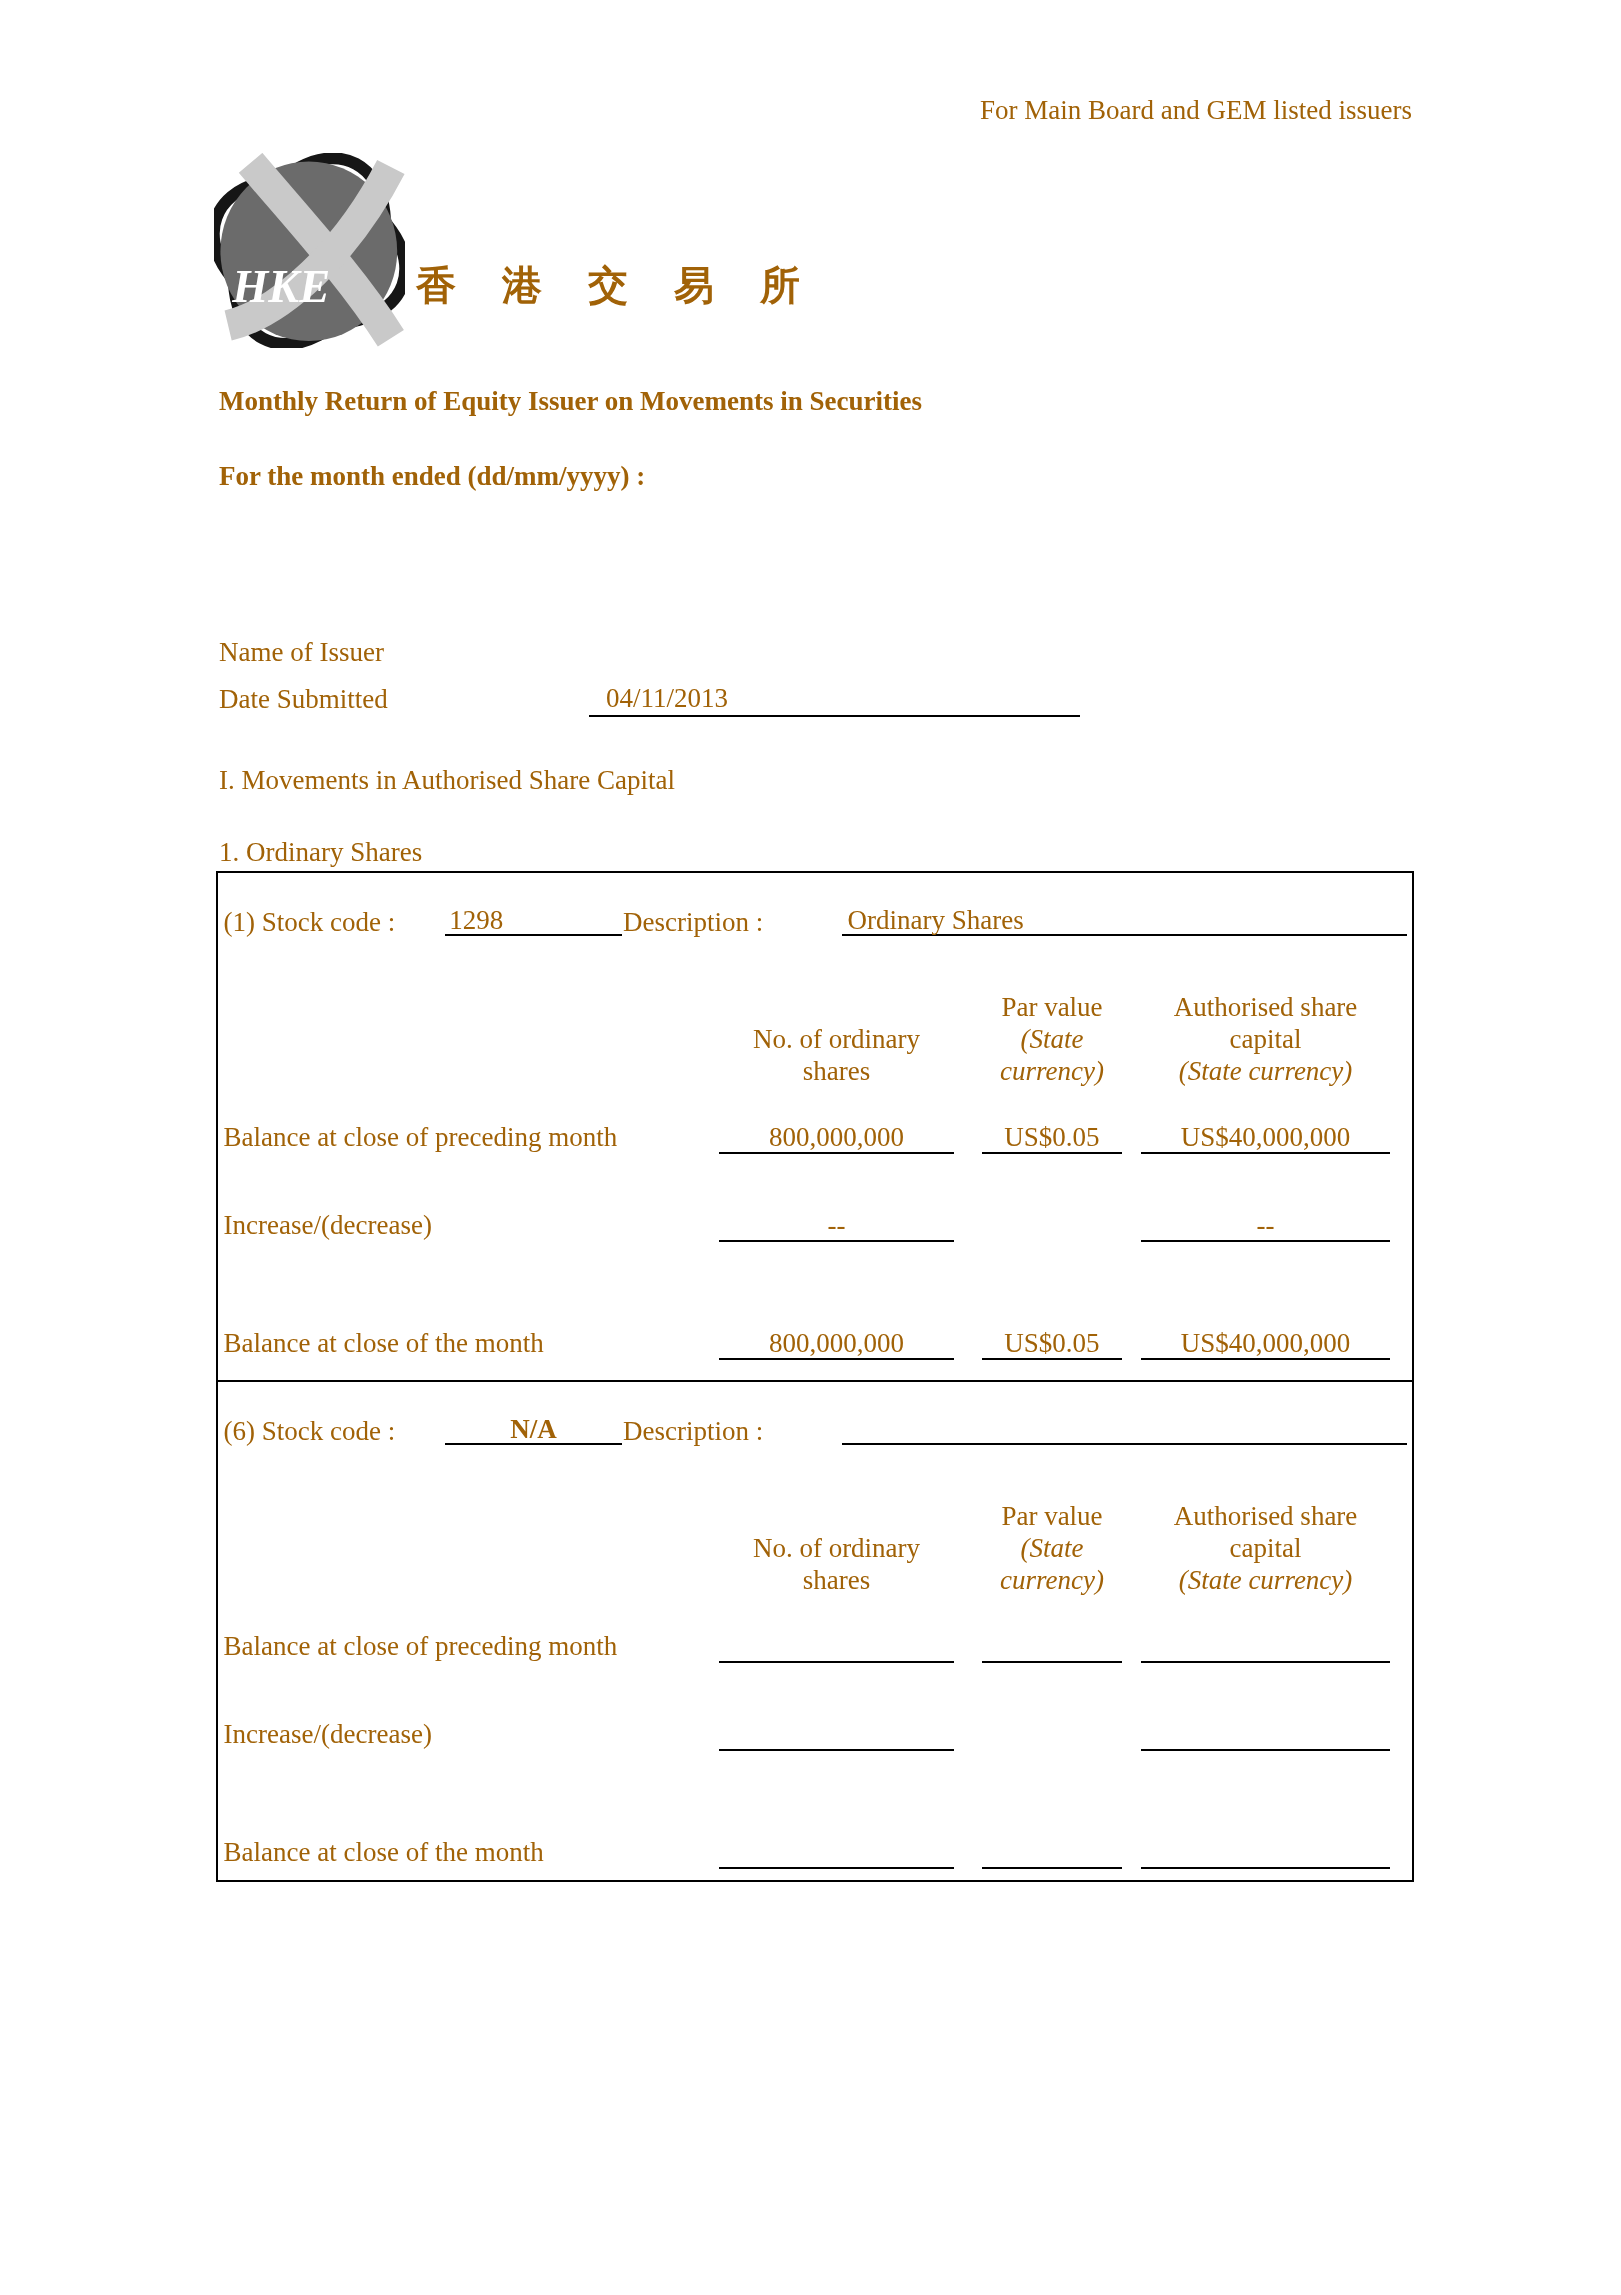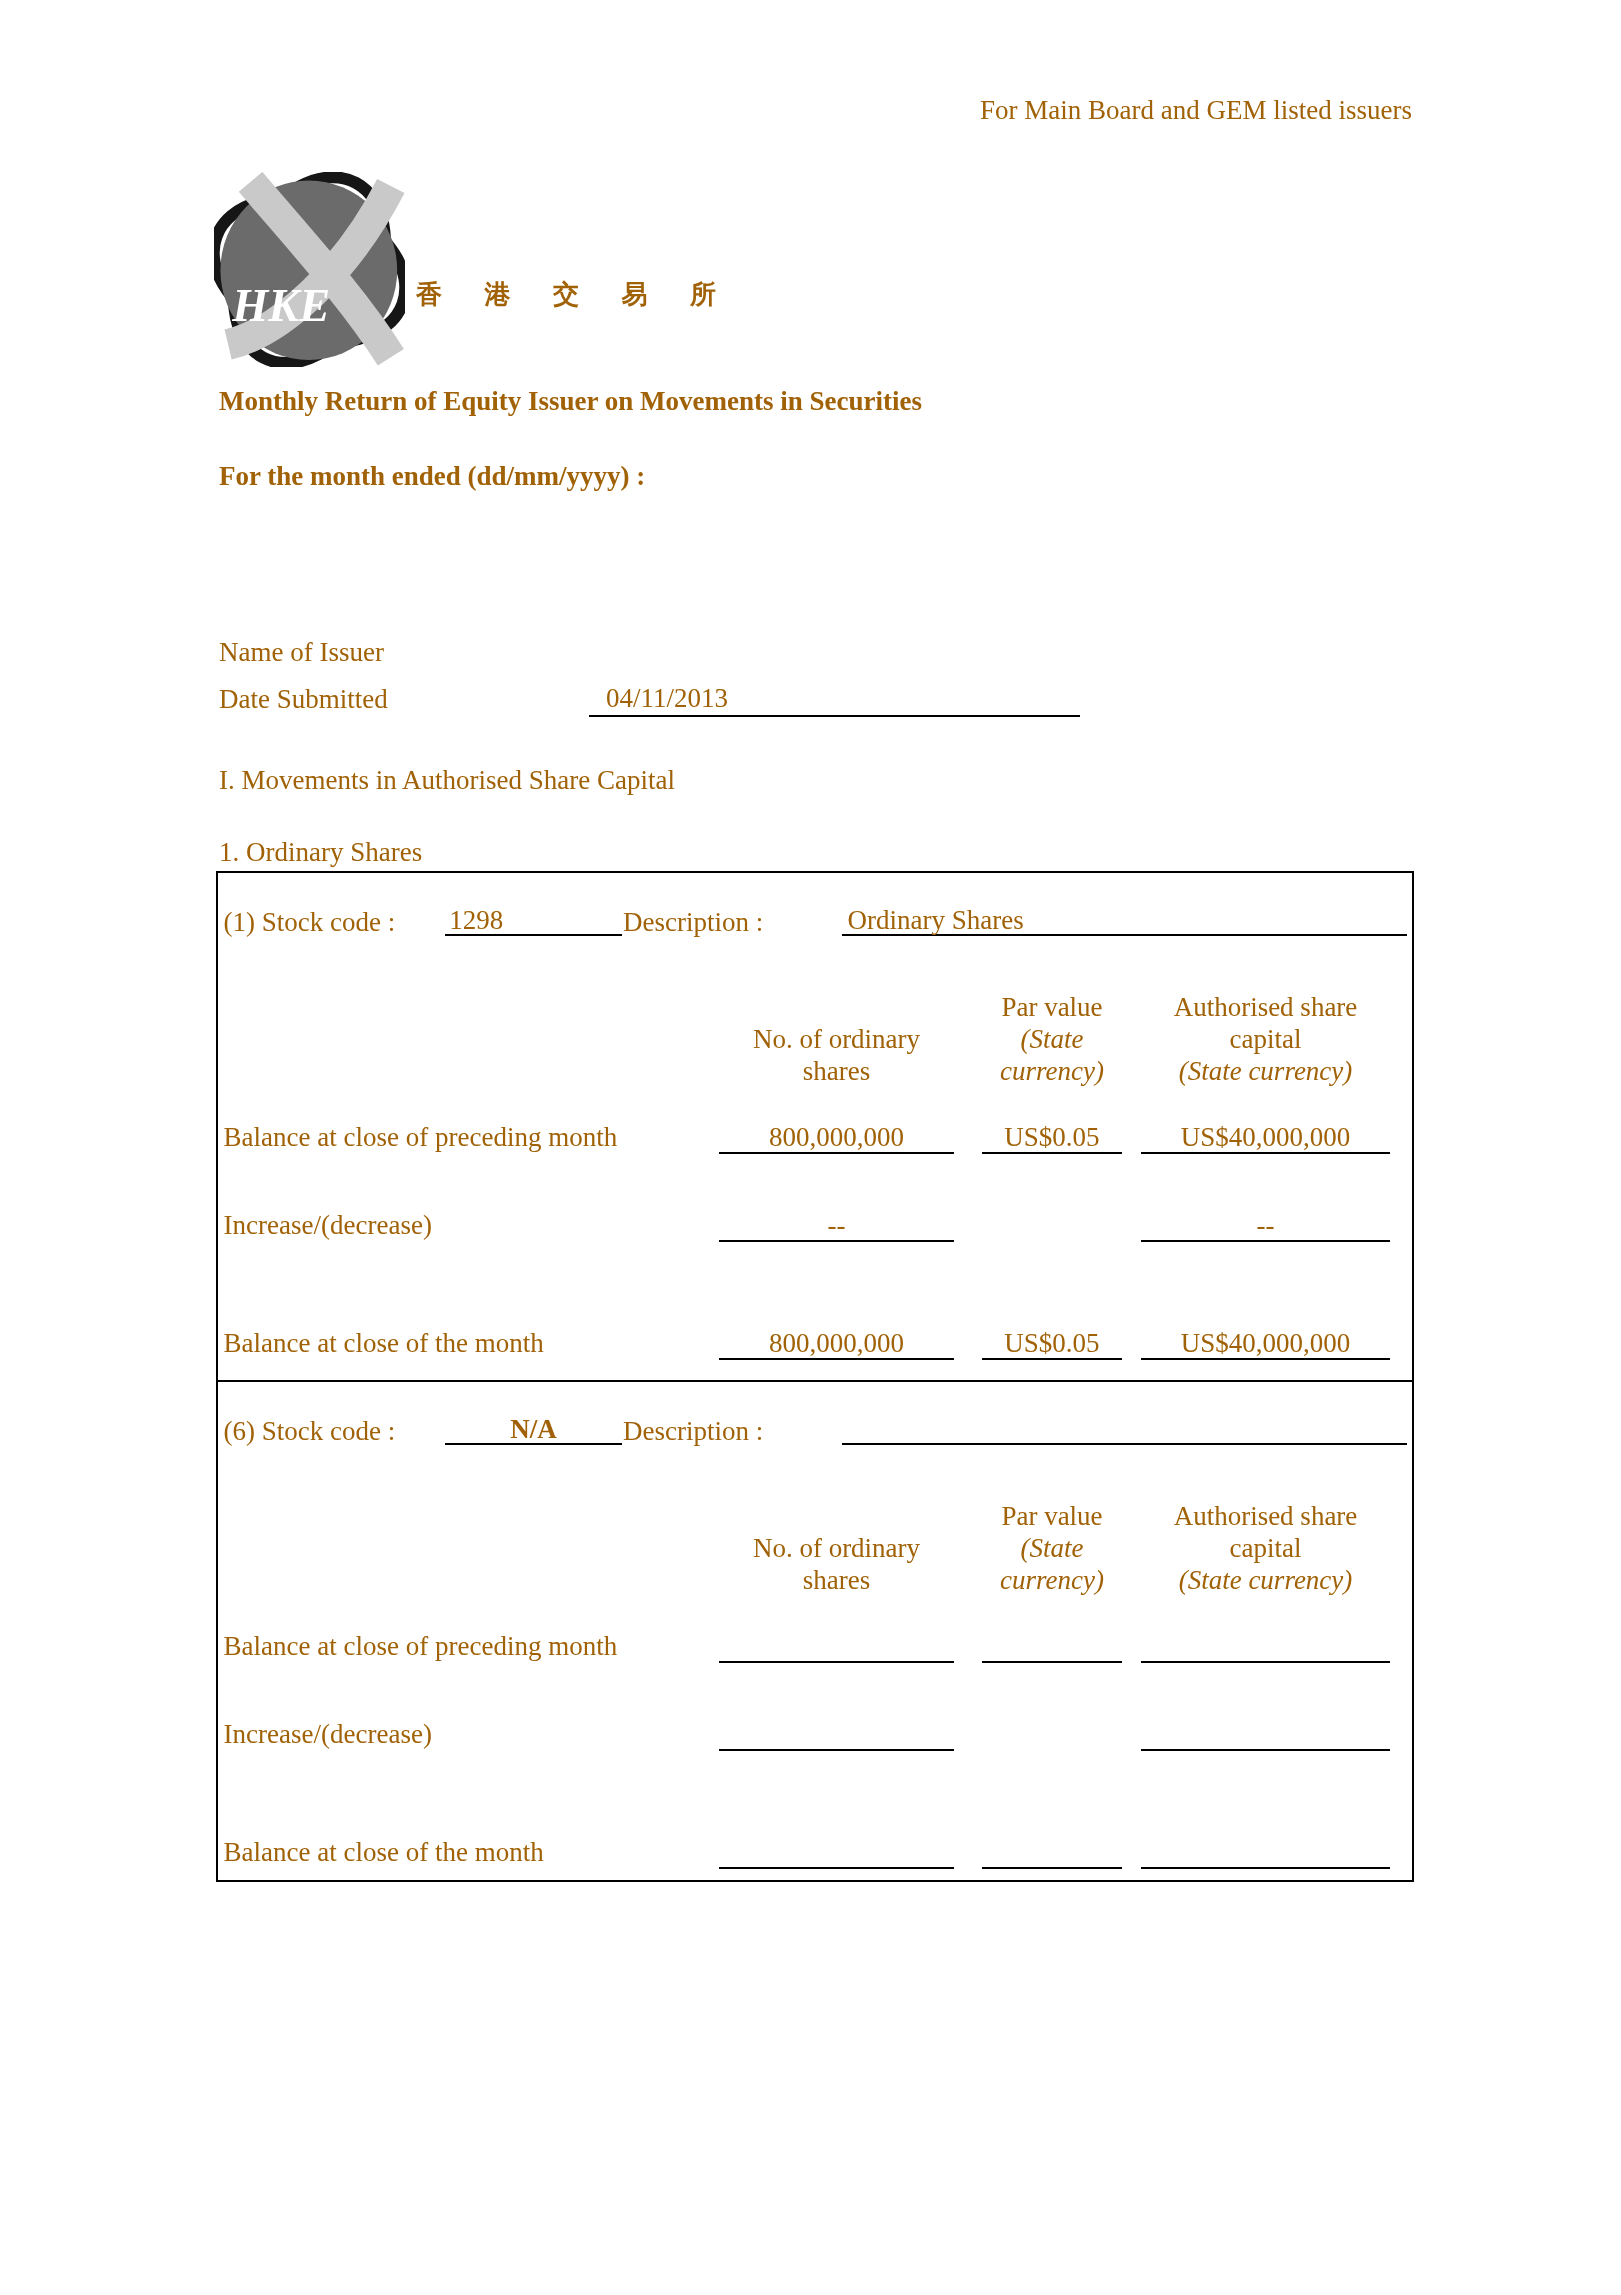--- a/index.html
+++ b/index.html
@@ -14,24 +14,24 @@
     color: #a16207;
     overflow: hidden;
     margin: 0 auto;
   }
   .bold { font-weight: bold; }
   .it { font-style: italic; }
 
   .corner-note { position: absolute; top: 95px; right: 210px; }
 
   
-  .logo-wrap { position: absolute; left: 214px; top: 172px; width: 673px; height: 196px; }
+  .logo-wrap { position: absolute; left: 214px; top: 153px; width: 673px; height: 196px; }
   .logo-cjk {
     position: absolute; left: 202px; top: 105px;
-    font-size: 26px; font-weight: 600; letter-spacing: 18px; white-space: nowrap;
+    font-size: 40px; font-weight: 600; letter-spacing: 18px; white-space: nowrap;
   }
 
   
   .doc-title { position: absolute; left: 219px; top: 386px; font-weight: bold; }
   .month-label { position: absolute; left: 219px; top: 461px; font-weight: bold; }
   .month-line {
     position: absolute; left: 747px; top: 461px; width: 714px; height: 38px;
     border-bottom: 2.8px solid #000;
   }
   .month-line span { padding-left: 11.2px; font-weight: bold; }

